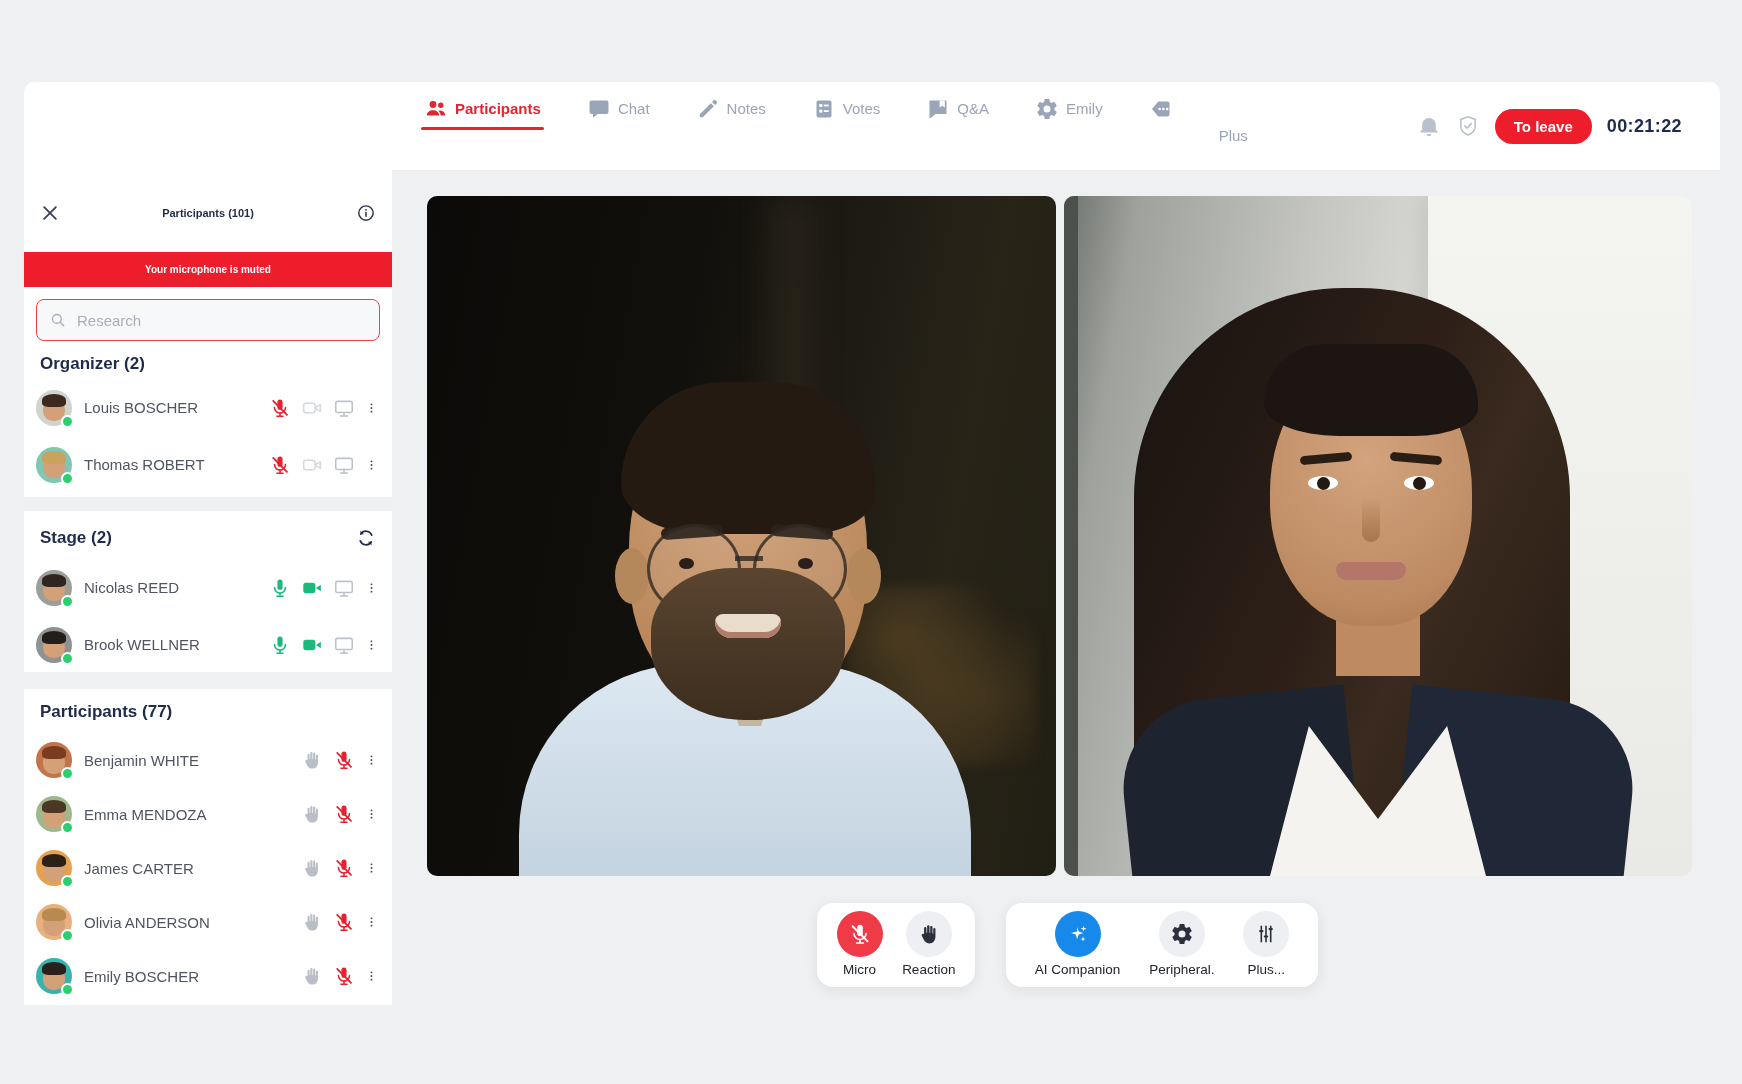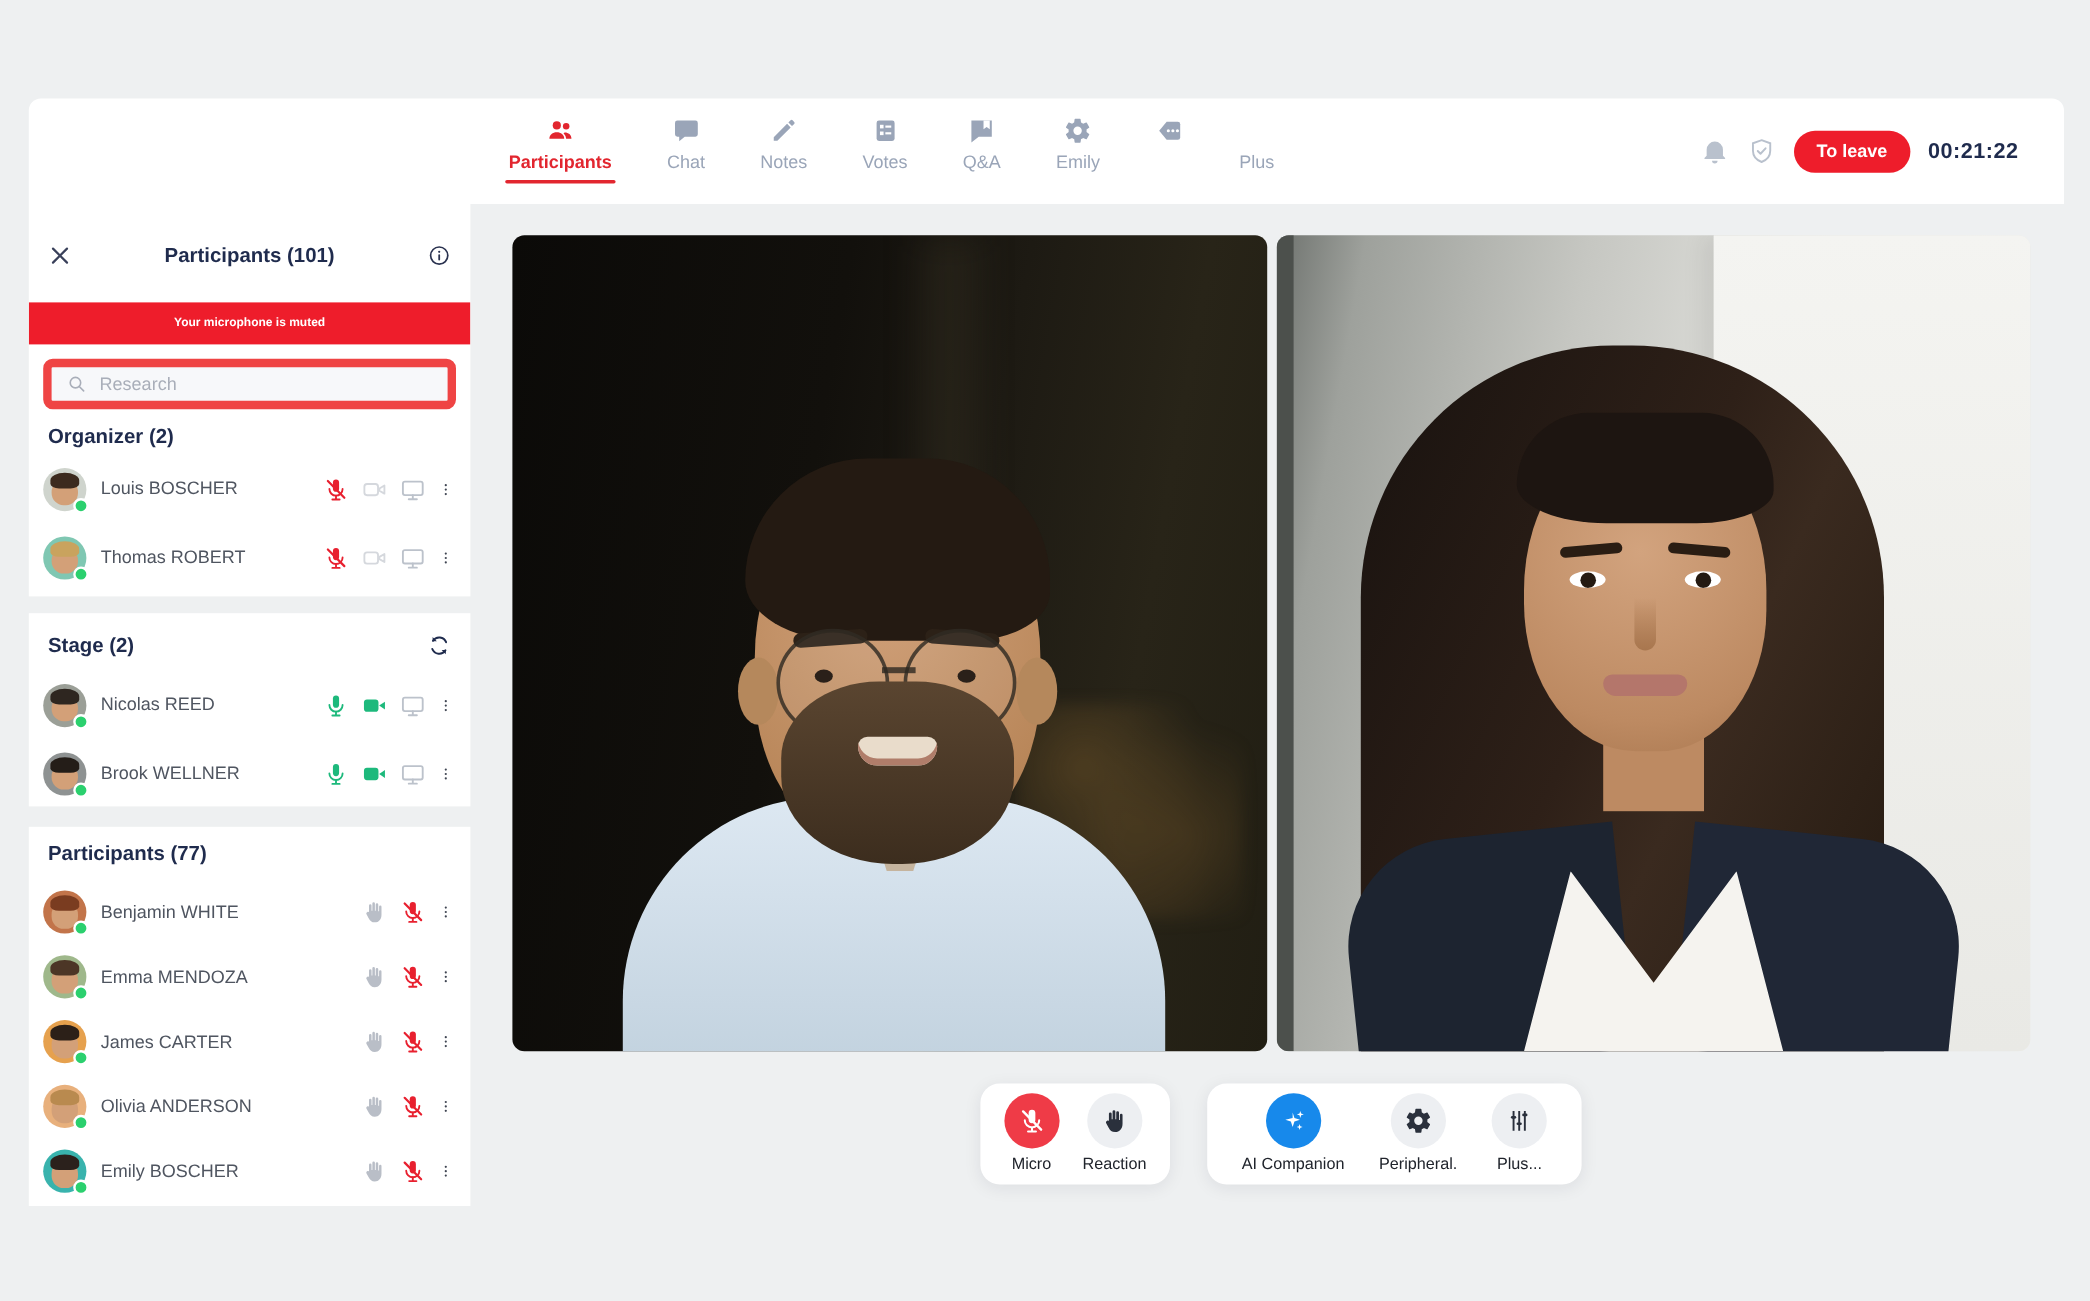--- a/index.html
+++ b/index.html
@@ -3,43 +3,43 @@
 <meta charset="utf-8">
 <style>
   html,body{margin:0;padding:0}
   body{width:1742px;height:1084px;position:relative;overflow:hidden;background:#eef0f1;
        font-family:"Liberation Sans",sans-serif;-webkit-font-smoothing:antialiased}
   svg{display:block}
 
   
   .topbar{position:absolute;left:24px;top:82px;width:1696px;height:88px;background:#fff;border-radius:10px 10px 0 0}
   .nav{position:absolute;left:400px;top:15px;display:flex;gap:46px;align-items:flex-start}
-  .nav-item{position:relative;display:flex;flex-direction:column;align-items:center;gap:7px;color:#9aa5b8;cursor:pointer}
+  .nav-item{position:relative;display:flex;flex-direction:row;align-items:center;gap:7px;color:#9aa5b8;cursor:pointer}
   .nav-item .nico{width:24px;height:24px}
   .nav-item .nlabel{font-size:15px;line-height:16px;white-space:nowrap}
   .nav-item.active{color:#e2262f}
   .nav-item.active .nlabel{font-weight:700}
   .nav-item.active::after{content:"";position:absolute;left:-3px;right:-3px;bottom:-9px;height:3px;background:#e2262f;border-radius:2px}
   .nav-item.label-only{padding-top:31px}
   .top-right{position:absolute;right:38px;top:0;height:88px;display:flex;align-items:center;gap:15px}
   .tr-ic{width:24px;height:24px;color:#b9c1cd;cursor:pointer}
   .leave-btn{background:#ee1d2b;color:#fff;font-weight:700;font-size:15px;padding:9px 19px;border-radius:19px;border:none;cursor:pointer;font-family:inherit}
   .timer{font-size:18px;font-weight:700;color:#1f2b4d;letter-spacing:.4px}
 
   
   .sidebar{position:absolute;left:24px;top:170px;width:368px;height:835px;display:flex;flex-direction:column}
   .sblock{background:#fff;overflow:hidden}
   .sgap1{height:14px}.sgap2{height:17px}
   .b1{height:327px}.b2{height:161px}.b3{height:316px}
   .side-head{margin-top:22px;height:42px;display:flex;align-items:center;padding:0 16px;position:relative}
-  .side-title{position:absolute;left:0;right:0;text-align:center;font-size:17px;font-weight:700;color:#1f2b4d}
+  .side-title{position:absolute;left:0;right:0;text-align:center;font-size:11px;font-weight:700;color:#1f2b4d}
   .close-ic{width:20px;height:20px;color:#39405a;cursor:pointer;z-index:1}
   .info-ic{width:20px;height:20px;color:#2b3350;cursor:pointer;margin-left:auto;z-index:1}
   .banner{margin-top:18px;height:35px;background:#ee1d2b;color:#fff;font-size:10px;font-weight:700;display:flex;align-items:center;justify-content:center}
-  .searchbox{margin:12px 12px 0;height:42px;background:#f7f8fa;border:7px solid #ef4444;border-radius:8px;display:flex;align-items:center;padding:0 12px;gap:8px;box-sizing:border-box}
+  .searchbox{margin:12px 12px 0;height:42px;background:#f7f8fa;border:1px solid #ef4444;border-radius:8px;display:flex;align-items:center;padding:0 12px;gap:8px;box-sizing:border-box}
   .searchbox .sic{width:18px;height:18px;color:#a9aeb9;flex:none}
   .searchbox input{border:none;outline:none;background:transparent;font-size:15px;color:#525a68;width:100%;font-family:inherit}
   .searchbox input::placeholder{color:#a9aeb9}
   .sec-head{display:flex;align-items:center;justify-content:space-between;padding:0 16px;height:30px}
   .b1 .sec-head{margin-top:8px}
   .b2 .sec-head{margin-top:6px;height:42px}
   .b3 .sec-head{margin-top:2px;height:42px}
   .sec-title{font-size:17px;font-weight:700;color:#1f2b4d}
   .refresh-ic{width:20px;height:20px;color:#1f2b4d;cursor:pointer}
   .member-row{display:flex;align-items:center;height:57px;padding:0 14px 0 12px}

